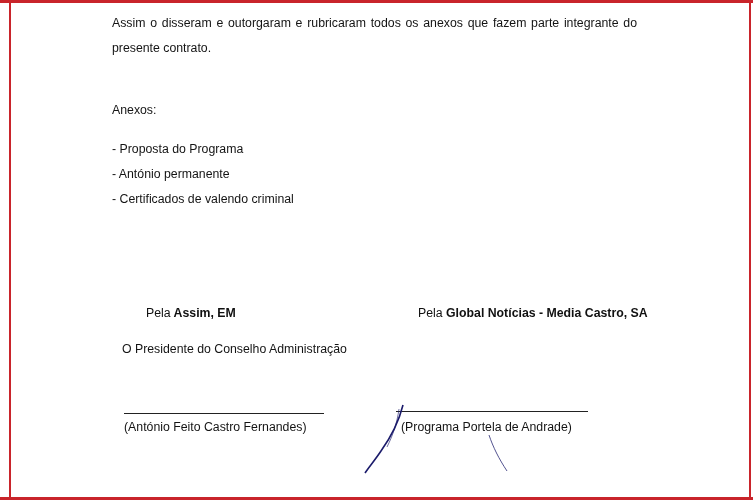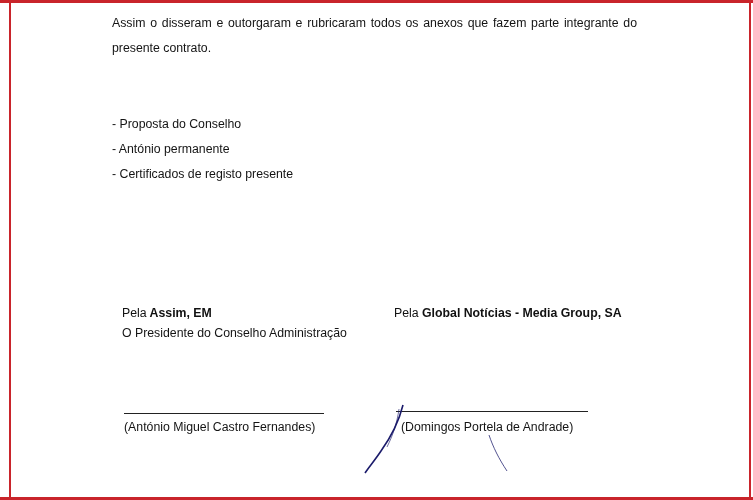--- a/index.html
+++ b/index.html
@@ -86,26 +86,27 @@
   }
   .sig-col.left { left: 10px; width: 240px; }
   .sig-col.right { left: 282px; width: 250px; }
   .sig-head {
     font-size: 12.3px;
     font-weight: bold;
     color: #111;
     line-height: 20px;
     white-space: nowrap;
   }
-  .sig-head .normal { font-weight: normal; }
+  .sig-head .normal { font-weight: normal; margin-left: 24px; }
   .sig-sub {
     font-size: 12.3px;
     color: #141414;
     line-height: 21px;
     white-space: nowrap;
+    margin-top: 16px;
   }
   .sig-sub.indent { padding-left: 38px; }
   .sig-line {
     position: absolute;
     height: 1px;
     background: #222;
   }
   .sig-line.left { left: 12px; top: 110px; width: 200px; }
   .sig-line.right { left: 284px; top: 108px; width: 192px; }
   .sig-name {
@@ -133,54 +134,55 @@
   <div class="frame-right"></div>
 
   <div class="page-inner">
 
     <div class="doc-body">
 
       <p class="para justify-tight">Assim o disseram e outorgaram e rubricaram todos os anexos que fazem parte integrante do presente contrato.</p>
 
       <div class="spacer-lg"></div>
 
+      <p class="list-line">Anexos:</p>
 
       <div class="spacer-sm"></div>
 
-      <p class="list-line">- Proposta do Conselho</p>
+      <p class="list-line">- Proposta do Programa</p>
       <p class="list-line">- António permanente</p>
-      <p class="list-line">- Certificados de registo presente</p>
+      <p class="list-line">- Certificados de valendo criminal</p>
 
       <div class="spacer-md"></div>
 
 
     </div>
 
     <div class="signature-block">
 
       <div class="sig-col left">
         <div class="sig-head">
           <span class="normal">Pela</span>
           <span>Assim, EM</span>
         </div>
         <div class="sig-sub">O Presidente do Conselho Administração</div>
       </div>
 
       <div class="sig-col right">
         <div class="sig-head">
           <span class="normal">Pela</span>
-          <span>Global Notícias - Media Group, SA</span>
+          <span>Global Notícias - Media Castro, SA</span>
         </div>
       </div>
 
       <div class="sig-line left"></div>
       <div class="sig-line right"></div>
 
-      <div class="sig-name left">(António Miguel Castro Fernandes)</div>
-      <div class="sig-name right">(Domingos Portela de Andrade)</div>
+      <div class="sig-name left">(António Feito Castro Fernandes)</div>
+      <div class="sig-name right">(Programa Portela de Andrade)</div>
     </div>
 
     <svg class="ink" style="left:270px; top:400px; width:180px; height:80px;" viewBox="0 0 180 80">
       <path d="M 122 2 C 118 18, 110 34, 100 48 C 94 57, 88 64, 84 70" stroke="#1b1b6b" stroke-width="1.6" fill="none"></path>
       <path d="M 118 6 C 116 20, 112 32, 106 44" stroke="#1b1b6b" stroke-width="0.9" fill="none" opacity="0.7"></path>
     </svg>
 
     <svg class="ink" style="left:460px; top:430px; width:90px; height:50px;" viewBox="0 0 90 50">
       <path d="M 18 2 C 22 14, 28 26, 36 38" stroke="#1b1b6b" stroke-width="1" fill="none" opacity="0.75"></path>
     </svg>

